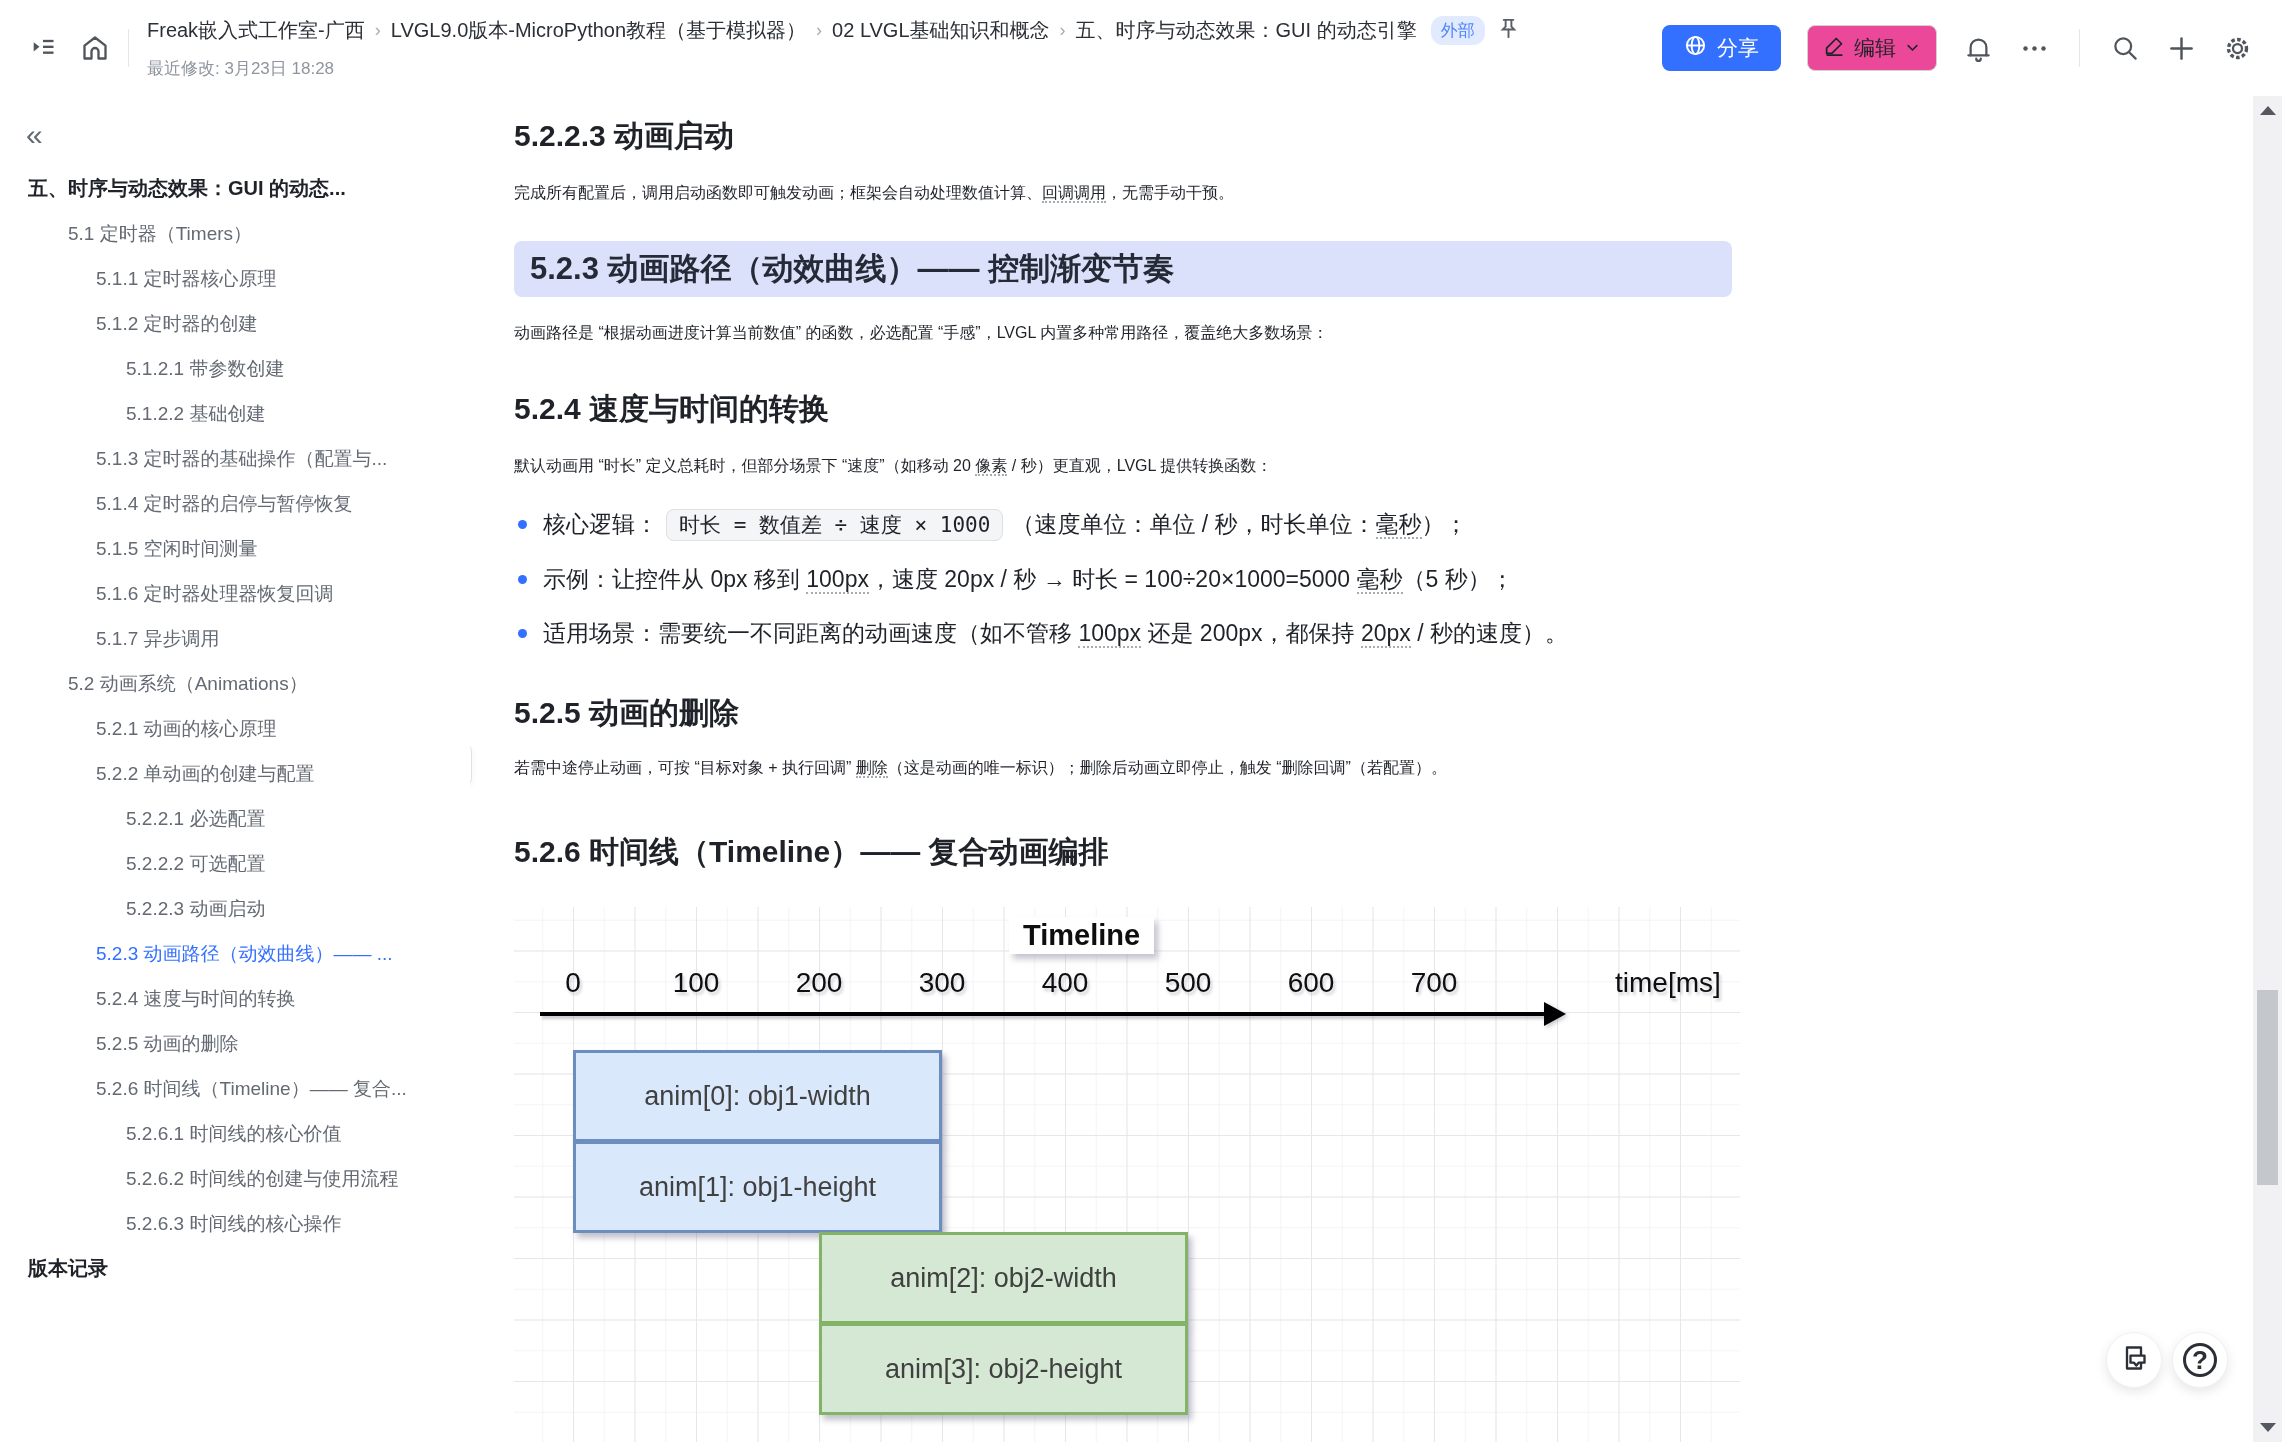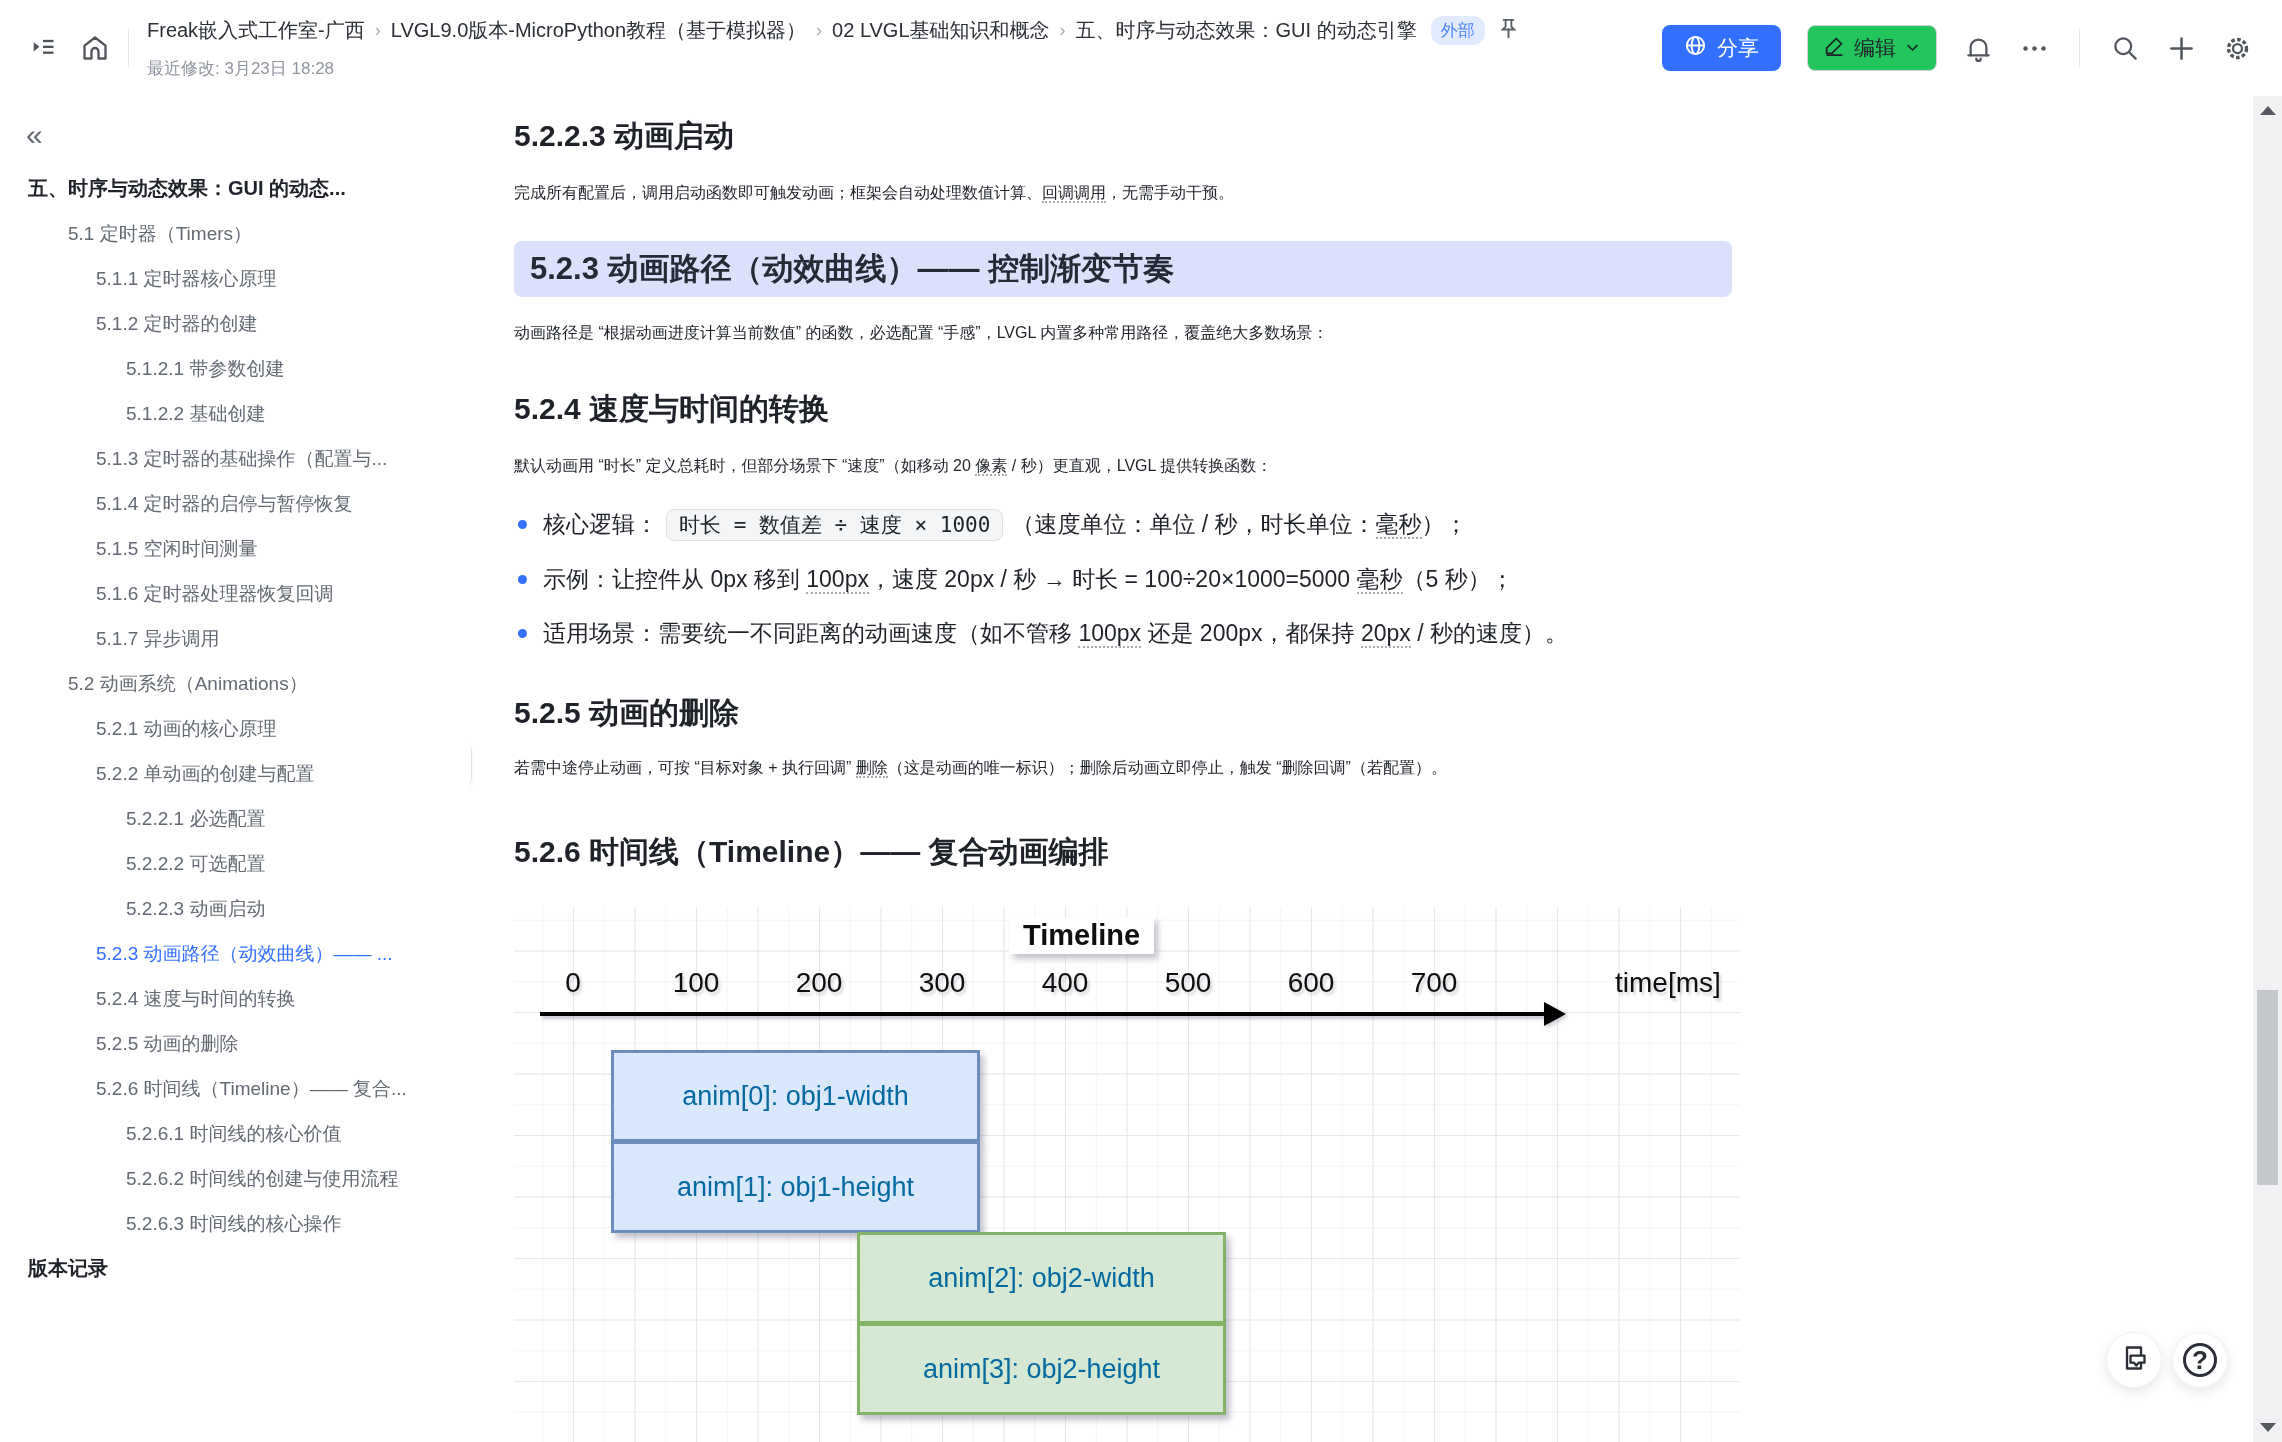--- a/index.html
+++ b/index.html
@@ -18,21 +18,21 @@
   .bcrumb .sep { color:#a6abb3; margin:0 10px; font-size:18px; }
   .bcrumb .crumb { cursor:pointer; }
   .badge { background:#e1eaff; color:#4e83fd; font-size:17px; border-radius:12px;
     padding:3px 10px; margin-left:14px; flex:none; }
   .pin { margin-left:12px; color:#5a5f66; }
   .modified { font-size:17px; color:#8f959e; margin-top:12px; }
   .hright { margin-left:auto; display:flex; align-items:center; gap:26px; flex:none; }
   .btn-share { display:flex; align-items:center; gap:10px; background:#3370ff; color:#fff;
     border:none; height:46px; padding:0 22px; border-radius:8px; font-size:21px; cursor:pointer;
     font-family:inherit; }
-  .btn-edit { display:flex; align-items:center; gap:9px; background:#22c55e; color:#1f2329;
+  .btn-edit { display:flex; align-items:center; gap:9px; background:#ec4899; color:#1f2329;
     border:1px solid #d0d3d6; height:46px; padding:0 16px; border-radius:8px; font-size:21px;
     cursor:pointer; font-family:inherit; }
 
   
   .sidebar { position:absolute; left:0; top:96px; width:470px; bottom:0; padding-top:24px;
     overflow:hidden; background:#fff; }
   .collapse { font-size:30px; color:#646a73; padding-left:26px; line-height:30px; cursor:pointer; }
   .toc { margin-top:16px; }
   .toc-item { height:45px; line-height:45px; font-size:19px; color:#646a73; white-space:nowrap;
     overflow:hidden; text-overflow:ellipsis; cursor:pointer; padding-right:14px; }
@@ -84,22 +84,22 @@
   .axis-line { position:absolute; left:26px; top:105px; width:1012px; height:4px; background:#000;
     box-shadow:2px 3px 3px rgba(130,130,150,.45); }
   .axis-arrow { position:absolute; left:1030px; top:95px; width:0; height:0;
     border-left:22px solid #000; border-top:12px solid transparent; border-bottom:12px solid transparent;
     filter:drop-shadow(2px 2px 2px rgba(130,130,150,.45)); }
   .tick { position:absolute; top:60px; transform:translateX(-50%); font-size:28px; color:#0e0e0e;
     text-shadow:2px 3px 3px rgba(150,150,170,.45); }
   .axis-label { position:absolute; top:60px; font-size:28px; color:#0e0e0e;
     text-shadow:2px 3px 3px rgba(150,150,170,.45); }
   .bar { position:absolute; height:92px; border:3px solid; display:flex; align-items:center;
-    justify-content:center; font-size:27px; color:#0369a1;
-    box-shadow:4px 5px 6px rgba(120,120,145,.45);margin-left:38px; }
+    justify-content:center; font-size:27px; color:#404040;
+    box-shadow:4px 5px 6px rgba(120,120,145,.45); }
 
   
   .scrollbar { position:absolute; right:0; top:96px; bottom:0; width:29px; background:#f1f1f3; }
   .sb-arrow { position:absolute; left:7px; width:0; height:0; cursor:pointer;
     border-left:8px solid transparent; border-right:8px solid transparent; }
   .sb-up { top:10px; border-bottom:9px solid #55595f; }
   .sb-down { bottom:10px; border-top:9px solid #55595f; }
   .sb-thumb { position:absolute; left:4px; top:894px; width:21px; height:195px; background:#c4c7cb;
     cursor:pointer; }
 

